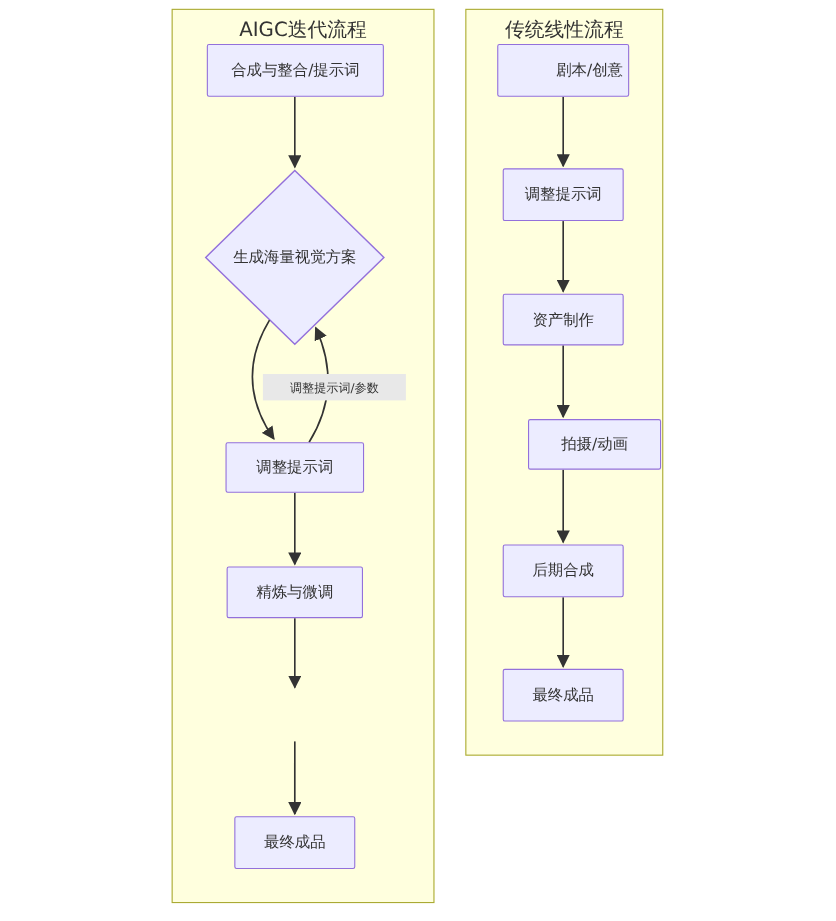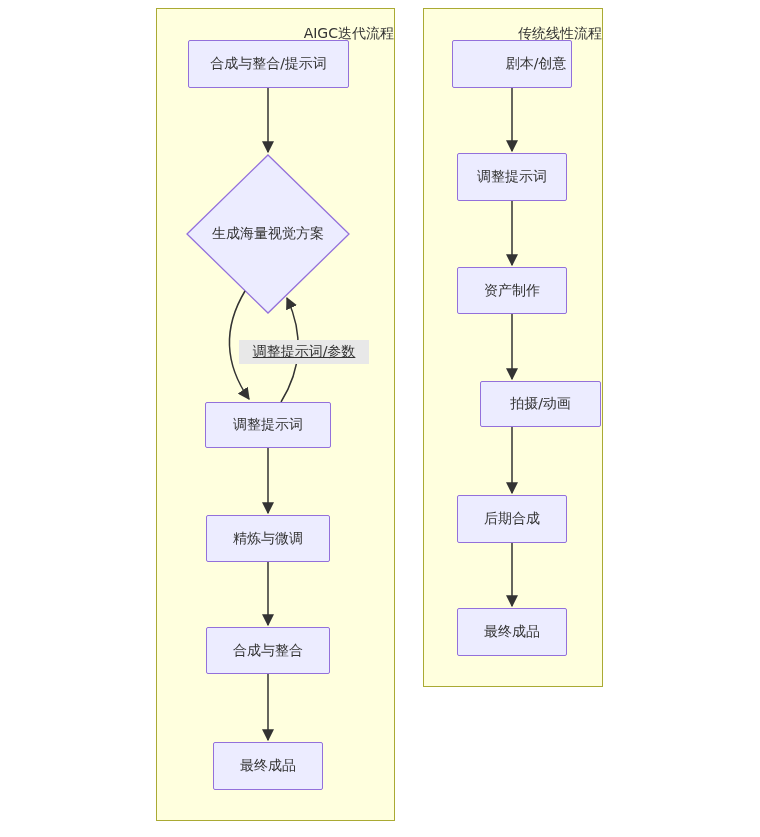--- a/index.html
+++ b/index.html
@@ -17,40 +17,40 @@
     position:relative;width:760px;height:837px;overflow:hidden;
     font-family:"DejaVu Sans","Liberation Sans",sans-serif;
     color:var(--text);background:var(--page-bg);
   }
   .cluster{
     position:absolute;box-sizing:border-box;
     background:var(--cluster-fill);
     border:1px solid var(--cluster-border);
   }
   .cluster-title{
-    text-align:right;margin-top:16px;font-size:14px;color:var(--text);
+    text-align:center;margin-top:6px;font-size:18px;color:var(--text);
     white-space:nowrap;
   }
   .node{
     position:absolute;box-sizing:border-box;
     background:var(--node-fill);
     border:1.5px solid var(--node-border);
     border-radius:2px;
     display:flex;align-items:center;justify-content:center;
     font-size:14px;color:var(--text);white-space:nowrap;
   }
   .diamond-label{
     position:absolute;display:flex;align-items:center;justify-content:center;
     font-size:14px;color:var(--text);white-space:nowrap;
   }
   .edge-label{
     position:absolute;box-sizing:border-box;
     background:var(--label-bg);
     display:flex;align-items:center;justify-content:center;
-    font-size:14px;color:var(--text);white-space:nowrap;text-decoration:underline;
+    font-size:11px;color:var(--text);white-space:nowrap;
   }
   svg.edges{position:absolute;left:0;top:0;}
   svg.edges path.edge-line{fill:none;stroke:var(--edge);stroke-width:1.5px;}
   svg.edges polygon.diamond{fill:var(--node-fill);stroke:var(--node-border);stroke-width:1.3px;}
   marker path{fill:var(--edge);stroke:none;}
 </style>
 </head>
 <body>
 
 <div class="canvas">
@@ -87,21 +87,20 @@
   </svg>
 
   <div class="node" style="left:188px;top:40px;width:161px;height:48px;">合成与整合/提示词</div>
 
   <div class="diamond-label" style="left:188px;top:220px;width:160px;height:28px;">生成海量视觉方案</div>
 
   <div class="node" style="left:205px;top:402px;width:126px;height:46px;">调整提示词</div>
 
   <div class="node" style="left:206px;top:515px;width:124px;height:47px;">精炼与微调</div>
 
-  <div class="node" style="left:206px;top:627px;width:124px;height:47px;">合成与整合</div>
 
   <div class="node" style="left:213px;top:742px;width:110px;height:48px;">最终成品</div>
 
   <div class="edge-label" style="left:239px;top:340px;width:130px;height:24px;">调整提示词/参数</div>
 
   <div class="node" style="left:452px;top:40px;width:120px;height:48px;padding-left:48px;">剧本/创意</div>
 
   <div class="node" style="left:457px;top:153px;width:110px;height:48px;">调整提示词</div>
 
   <div class="node" style="left:457px;top:267px;width:110px;height:47px;">资产制作</div>

